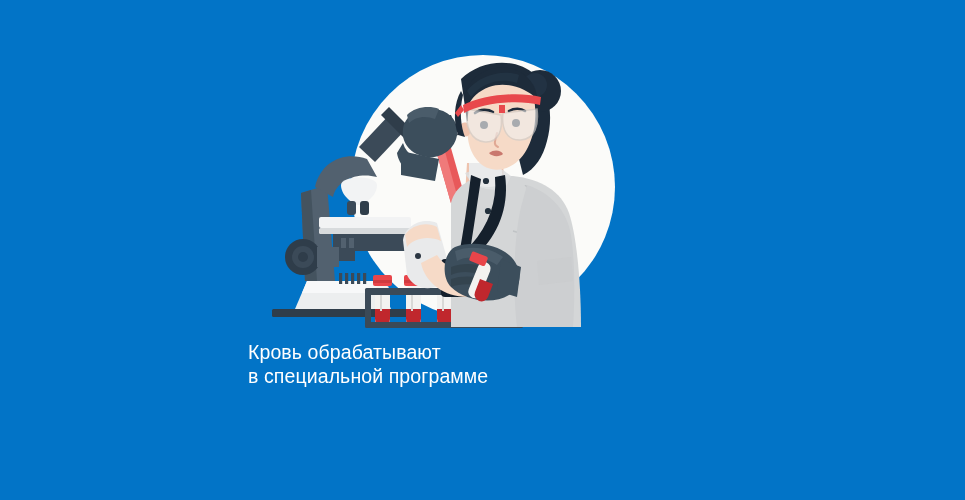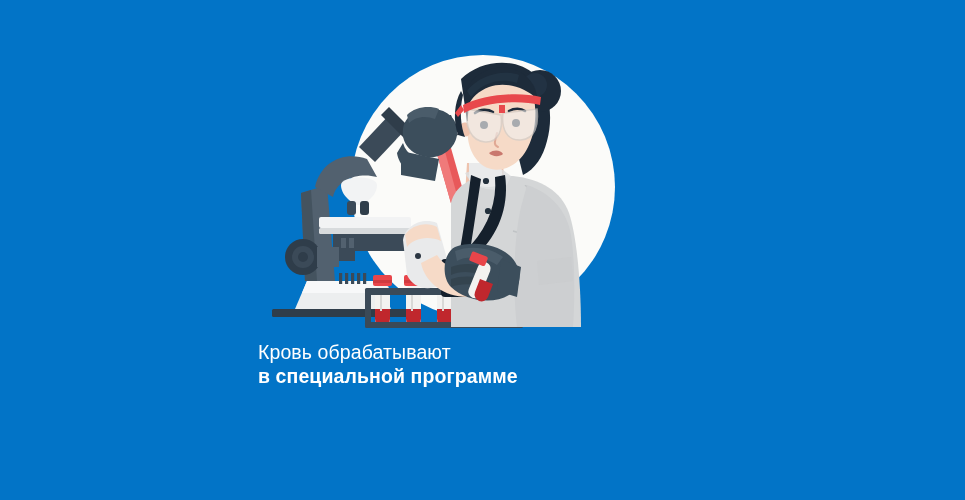--- a/index.html
+++ b/index.html
@@ -28,38 +28,38 @@
   #illustration svg {
     display: block;
     width: 420px;
     height: 300px;
     overflow: visible;
   }
 
   
   #captions {
     position: absolute;
-    left: 258px;
+    left: 248px;
     top: 340px;
     width: 470px;
   }
   .para {
     color: #ffffff;
     font-size: 19.5px;
     line-height: 24px;
     letter-spacing: 0.1px;
   }
   .para + .para {
     margin-top: 20px;
   }
   .para .lite {
     font-weight: 400;
   }
   .para .bold {
-    font-weight: 700;
+    font-weight: 400;
     text-align: center;
   }
 </style>
 </head>
 <body>
 
 <div id="slide" style="background: rgb(2, 116, 199);">
 
   <div id="illustration">
     <svg viewBox="0 0 420 300" xmlns="http://www.w3.org/2000/svg">

